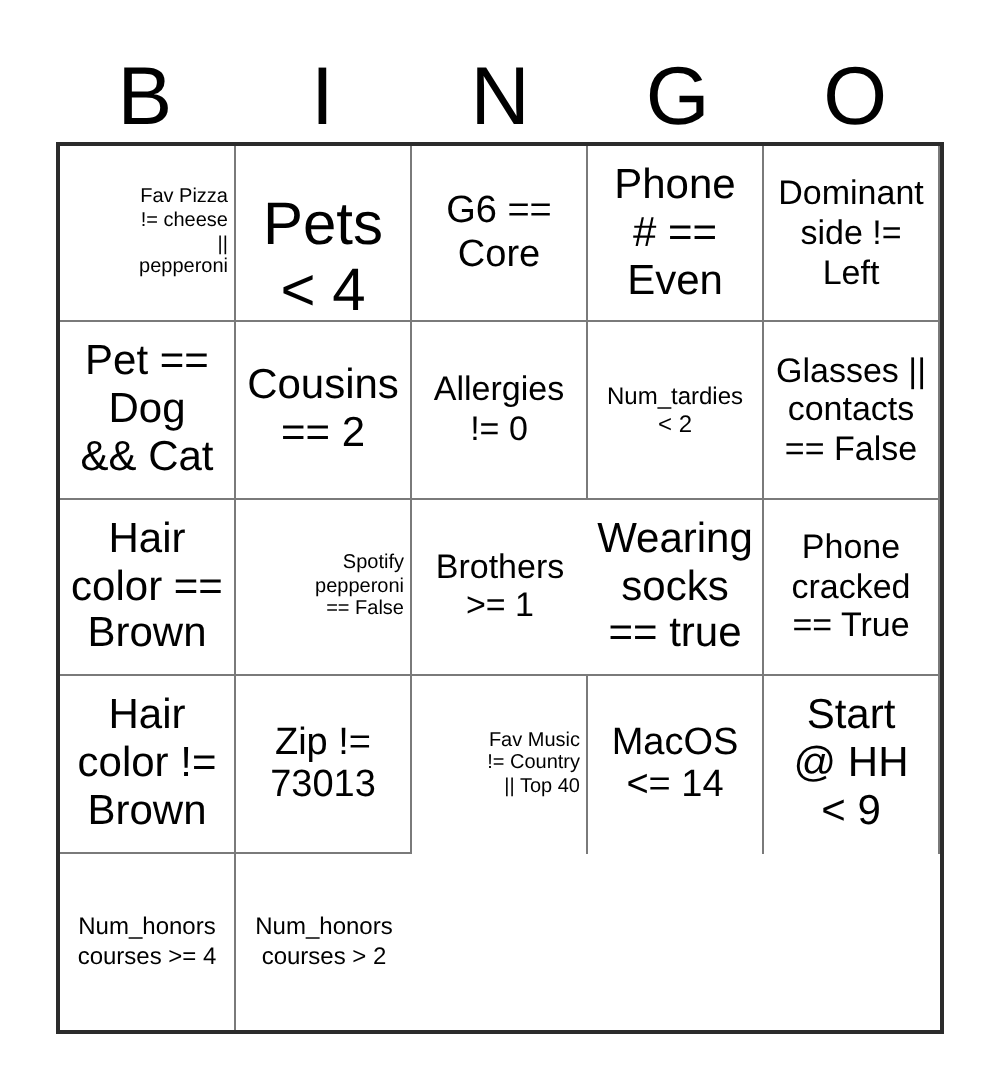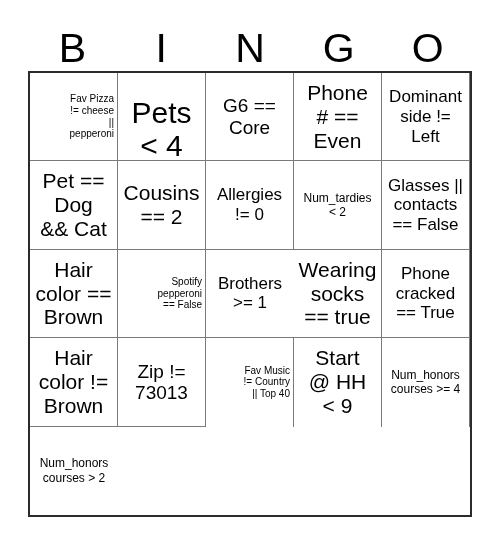--- a/index.html
+++ b/index.html
@@ -186,20 +186,24 @@
       </div>
       <div class="cell row-4 col-4">
         <span class="cell-text fs-xl">Zip !=
 73013</span>
       </div>
       <div class="cell row-5 col-1">
         <span class="cell-text fs-sm">Fav Music
 != Country
 || Top 40</span>
       </div>
+      <div class="cell row-5 col-2">
+        <span class="cell-text fs-xl">MacOS
+&lt;= 14</span>
+      </div>
       <div class="cell row-5 col-3">
         <span class="cell-text fs-lg">Start
 @ HH
 &lt; 9</span>
       </div>
       <div class="cell row-5 col-4">
         <span class="cell-text fs-xs">Num_honors
 courses &gt;= 4</span>
       </div>
       <div class="cell row-5 col-5">

